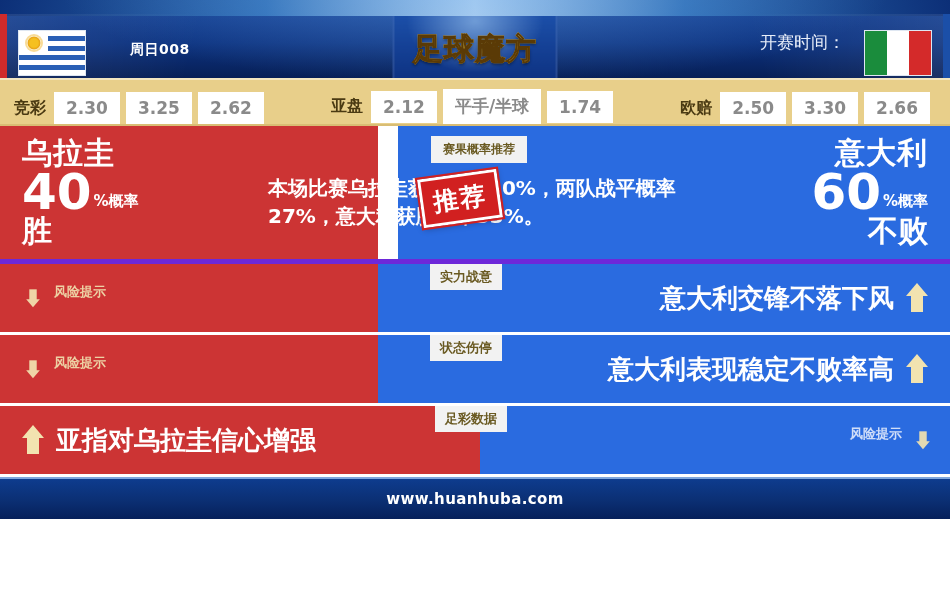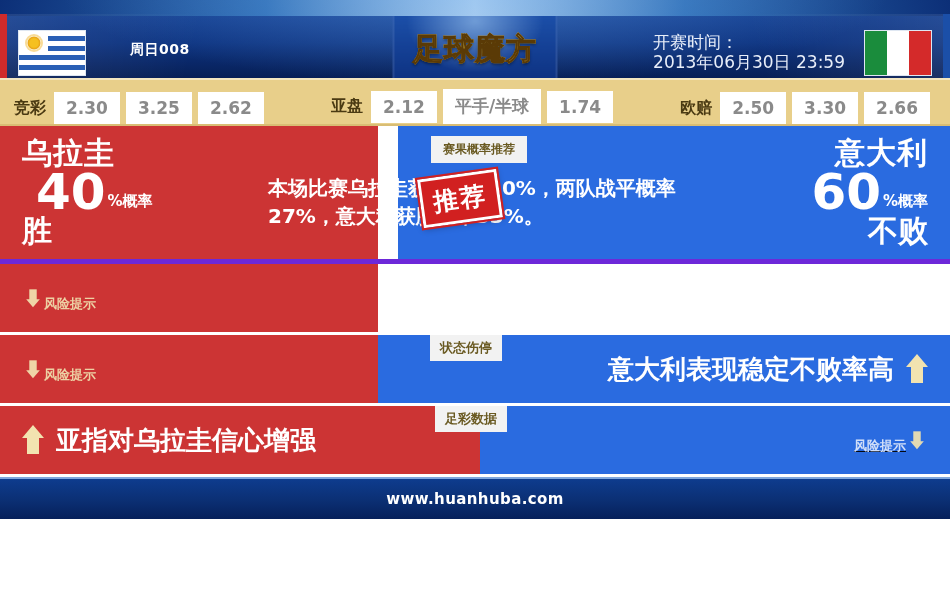--- a/index.html
+++ b/index.html
@@ -120,21 +120,21 @@
     width:378px; background:#cc3434; position:relative;
     display:flex; align-items:center;
   }
   .main-blue {
     flex:1; background:#2a6be0; position:relative;
     display:flex; align-items:center;
   }
   .team-block { color:#fff; padding-left:22px; line-height:1.02; }
   .team-block.right { padding:0 22px 0 0; text-align:right; width:100%; }
   .team-name { font-size:30px; font-weight:bold; letter-spacing:1px; }
-  .team-pct-row { display:flex; align-items:flex-end;margin-left:14px; }
+  .team-pct-row { display:flex; align-items:flex-end; }
   .team-block.right .team-pct-row { justify-content:flex-end; }
   .team-pct { font-size:50px; font-weight:bold; line-height:.95; }
   .team-pct-suffix { font-size:15px; font-weight:bold; padding-bottom:7px; margin-left:2px; }
   .team-outcome { font-size:30px; font-weight:bold; }
 
   .summary {
     position:absolute; left:-130px; top:48px; width:440px;
     color:#ffffff; font-size:20px; font-weight:bold; line-height:1.42;
   }
   .tag-main {
@@ -170,21 +170,21 @@
     padding:4px 10px; white-space:nowrap;
   }
   .row-tag.at-split { left:52px; }
 
   .statement {
     color:#ffffff; font-size:26px; font-weight:bold;
     display:flex; align-items:center; gap:12px; white-space:nowrap;
   }
   .muted {
     color:#e9dca8; font-size:13px; font-weight:bold;
-    display:flex; align-items:flex-end; white-space:nowrap;
+    display:flex; align-items:flex-start; gap:10px; white-space:nowrap;
     opacity:.92;
   }
   .muted.on-red { color:#f0dfae; }
   .muted.on-blue { color:#dfe8fb; }
   .arrow-up, .arrow-down { width:22px; height:30px; position:relative; display:inline-block; }
   .arrow-up::before {
     content:""; position:absolute; left:5px; top:11px; width:12px; height:18px; background:#f2e3b0;
   }
   .arrow-up::after {
     content:""; position:absolute; left:0; top:0; width:0; height:0;
@@ -235,21 +235,20 @@
     </div>
 
     <div class="match-label">周日008</div>
 
     <div class="logo-box">
       <span class="logo-text">足球魔方</span>
     </div>
 
     <div class="kickoff">
       <div>开赛时间：</div>
-      <div>2013年06月30日 23:59</div>
     </div>
 
     <div class="flag flag-right">
       <div class="it-flag">
         <span style="background:#1a8c3c"></span>
         <span style="background:#ffffff"></span>
         <span style="background:#d42a2a"></span>
       </div>
     </div>
   </div>
@@ -306,20 +305,27 @@
 
   <div class="rows">
 
     <div class="row">
       <div class="row-red" style="width:378px; padding-left:22px;">
         <div class="muted on-red">
           <span class="arrow-down arrow-sm"></span>
           <span>风险提示</span>
         </div>
       </div>
+      <div class="row-blue" style="flex:1; justify-content:flex-end; padding-right:22px;">
+        <div class="row-tag at-split">实力战意</div>
+        <div class="statement">
+          <span>意大利交锋不落下风</span>
+          <span class="arrow-up"></span>
+        </div>
+      </div>
     </div>
 
     <div class="row">
       <div class="row-red" style="width:378px; padding-left:22px;">
         <div class="muted on-red">
           <span class="arrow-down arrow-sm"></span>
           <span>风险提示</span>
         </div>
       </div>
       <div class="row-blue" style="flex:1; justify-content:flex-end; padding-right:22px;">
@@ -331,21 +337,21 @@
       </div>
     </div>
 
     <div class="row">
       <div class="row-red" style="width:480px; padding-left:22px;">
         <div class="statement">
           <span class="arrow-up"></span>
           <span>亚指对乌拉圭信心增强</span>
         </div>
       </div>
-      <div class="row-blue" style="flex:1; justify-content:flex-end; padding-right:22px;text-decoration:underline;">
+      <div class="row-blue" style="flex:1; justify-content:flex-end; padding-right:16px;">
         <div class="row-tag" style="left:-45px;">足彩数据</div>
         <div class="muted on-blue">
           <span>风险提示</span>
           <span class="arrow-down arrow-sm"></span>
         </div>
       </div>
     </div>
 
   </div>
 

